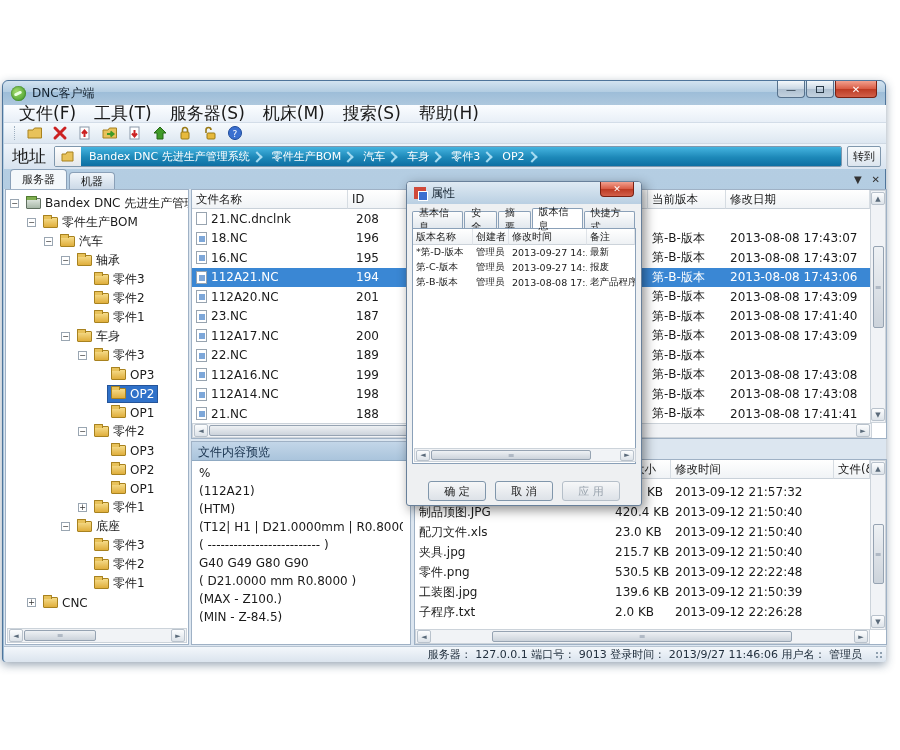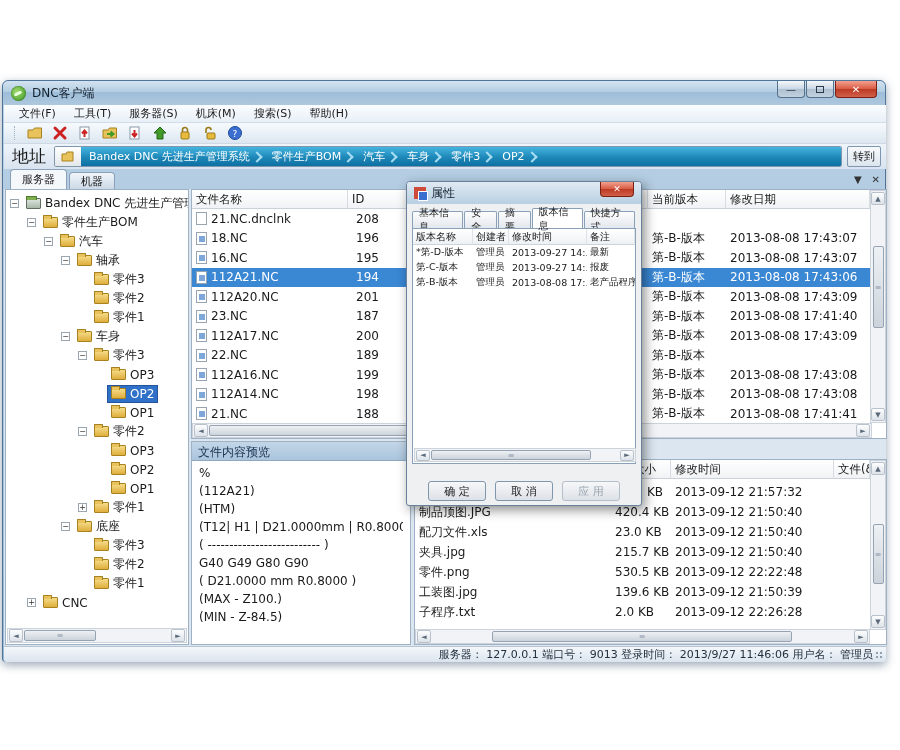--- a/index.html
+++ b/index.html
@@ -21,21 +21,21 @@
   .title-text{font-size:12px;color:#14222f;}
   .win-btns{position:absolute;right:8px;top:0;display:flex;}
   .win-btn{width:28px;height:17px;border:1px solid #5a7globals;border:1px solid #56718c;border-top:none;
     background:linear-gradient(#f4f8fb,#c9d7e4 50%,#aebfd0 51%,#c3d2df);
     display:flex;align-items:center;justify-content:center;font-size:10px;color:#2a3a48;border-radius:0 0 4px 4px;margin-left:1px;}
   .win-btn.close{width:42px;background:linear-gradient(#f2a08e,#d85a43 50%,#bc3a23 51%,#d2604a);color:#fff;border-color:#7a2012;}
   .glyph-max{width:8px;height:7px;border:1px solid #2a3a48;background:transparent;}
 
   .menubar{position:absolute;left:1px;top:24px;width:882px;height:18px;display:flex;align-items:center;
     padding:0 6px;background:linear-gradient(#fbfdff,#e8eff7);border-bottom:1px solid #d3dde8;}
-  .menu-item{padding:1px 9px;font-size:11px;}
+  .menu-item{padding:1px 9px;font-size:17px;}
 
   .toolbar{position:absolute;left:1px;top:42px;width:882px;height:21px;display:flex;align-items:center;gap:7px;
     padding:0 10px;background:linear-gradient(#f6fafd,#dde7f1);border-bottom:1px solid #cfd9e4;}
   .tool-btn{width:18px;height:17px;display:flex;align-items:center;justify-content:center;}
   .toolbar .grip{width:3px;height:14px;border-left:1px dotted #9fb0c0;margin-right:2px;}
 
   .addressbar{position:absolute;left:1px;top:63px;width:882px;height:25px;display:flex;align-items:center;
     padding:0 5px;background:linear-gradient(#eef4fa,#d8e3ef);gap:5px;}
   .addr-label{font-size:17px;padding:0 3px;}
   .addr-field{flex:1;height:21px;border:1px solid #7f97ad;background:#fff;display:flex;overflow:hidden;border-radius:2px;}
@@ -118,21 +118,21 @@
   .at-row{height:20px;align-items:center;}
   .at-cell{padding:0 4px;font-size:12px;white-space:nowrap;overflow:hidden;height:100%;display:flex;align-items:center;}
   .at-row.covered .at-cell.size{padding-left:36px;}
   .at-vscroll{position:absolute;right:0;top:0;width:16px;height:170px;}
   .at-hscroll{position:absolute;left:0;bottom:0;width:455px;height:15px;}
   .tree-hscroll{position:absolute;left:1px;bottom:1px;width:180px;height:15px;}
 
   
   .statusbar{position:absolute;left:1px;top:565px;width:882px;height:16px;
     background:linear-gradient(#f3f7fb,#dbe4ee);border-top:1px solid #b7c4d2;
-    display:flex;justify-content:flex-end;align-items:center;padding-right:13px;font-size:11px;color:#22303e;border-radius:0 0 2px 2px;}
+    display:flex;justify-content:flex-end;align-items:center;padding-right:24px;font-size:11px;color:#22303e;border-radius:0 0 2px 2px;}
   .grip-dots{position:absolute;right:3px;bottom:3px;width:8px;height:8px;
     background:radial-gradient(circle,#8fa0b0 1px,transparent 1.2px) 0 0/4px 4px;}
 
   
   .dialog{position:absolute;left:403px;top:100px;width:236px;height:325px;z-index:20;
     background:#eef0f2;border:1px solid #68809a;border-radius:4px 4px 3px 3px;box-shadow:3px 4px 12px rgba(0,0,0,.45);}
   .dlg-title{height:22px;display:flex;align-items:center;padding:0 7px;
     background:linear-gradient(#dfeaf3,#b9cfe2);border-radius:3px 3px 0 0;font-size:12px;color:#14222f;}
   .dlg-icon{width:12px;height:12px;margin-right:5px;position:relative;background:#d04a3a;}
   .dlg-icon::after{content:"";position:absolute;left:4px;top:4px;width:8px;height:8px;background:#3a6fd0;border:1px solid #fff;}

